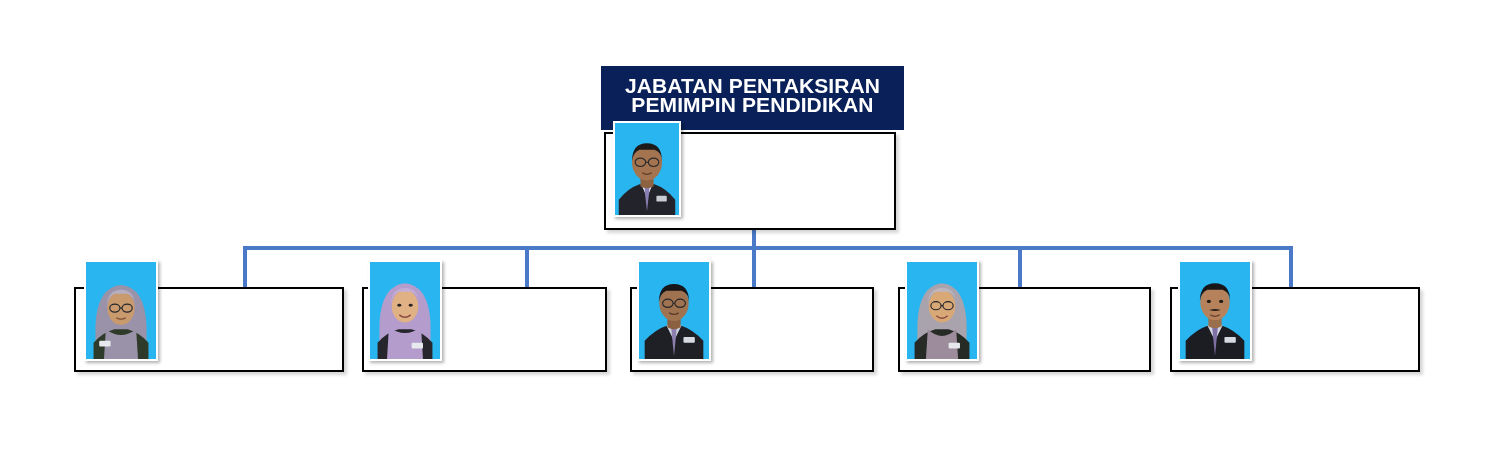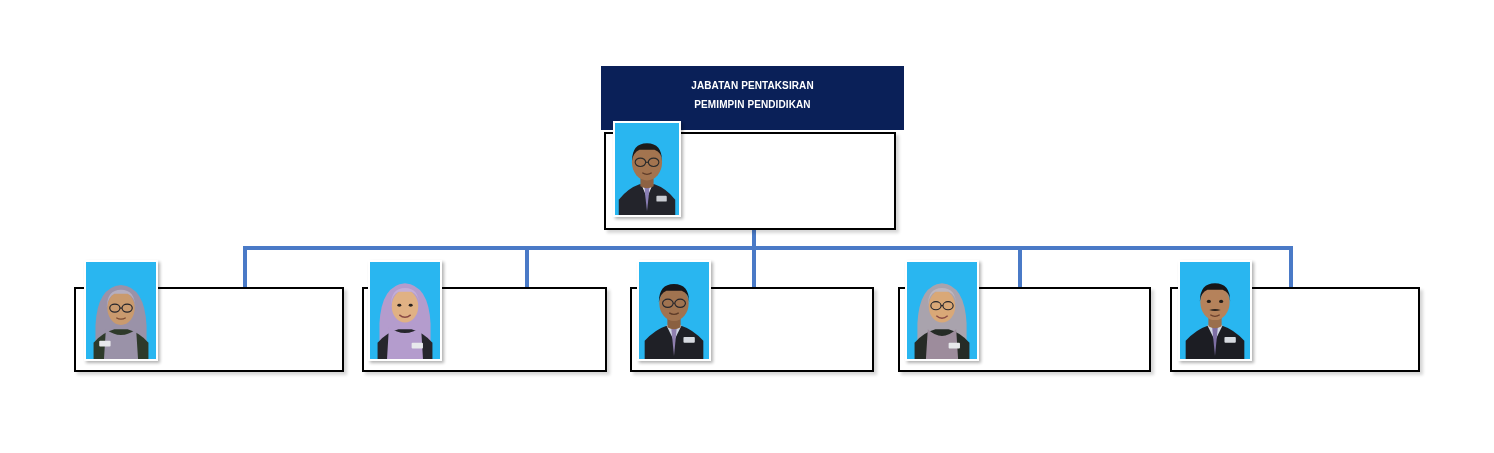--- a/index.html
+++ b/index.html
@@ -24,21 +24,21 @@
     position: absolute;
     left: 601px;
     top: 66px;
     width: 303px;
     height: 64px;
     background: #0a2058;
     z-index: 1;
   }
   .dept-banner-text {
     color: #ffffff;
-    font-size: 10px;
+    font-size: 21px;
     font-weight: bold;
     text-align: center;
     line-height: 19px;
     padding-top: 10px;
     letter-spacing: 0.1px;
     white-space: pre-line;
   }
 
   
   .card {

